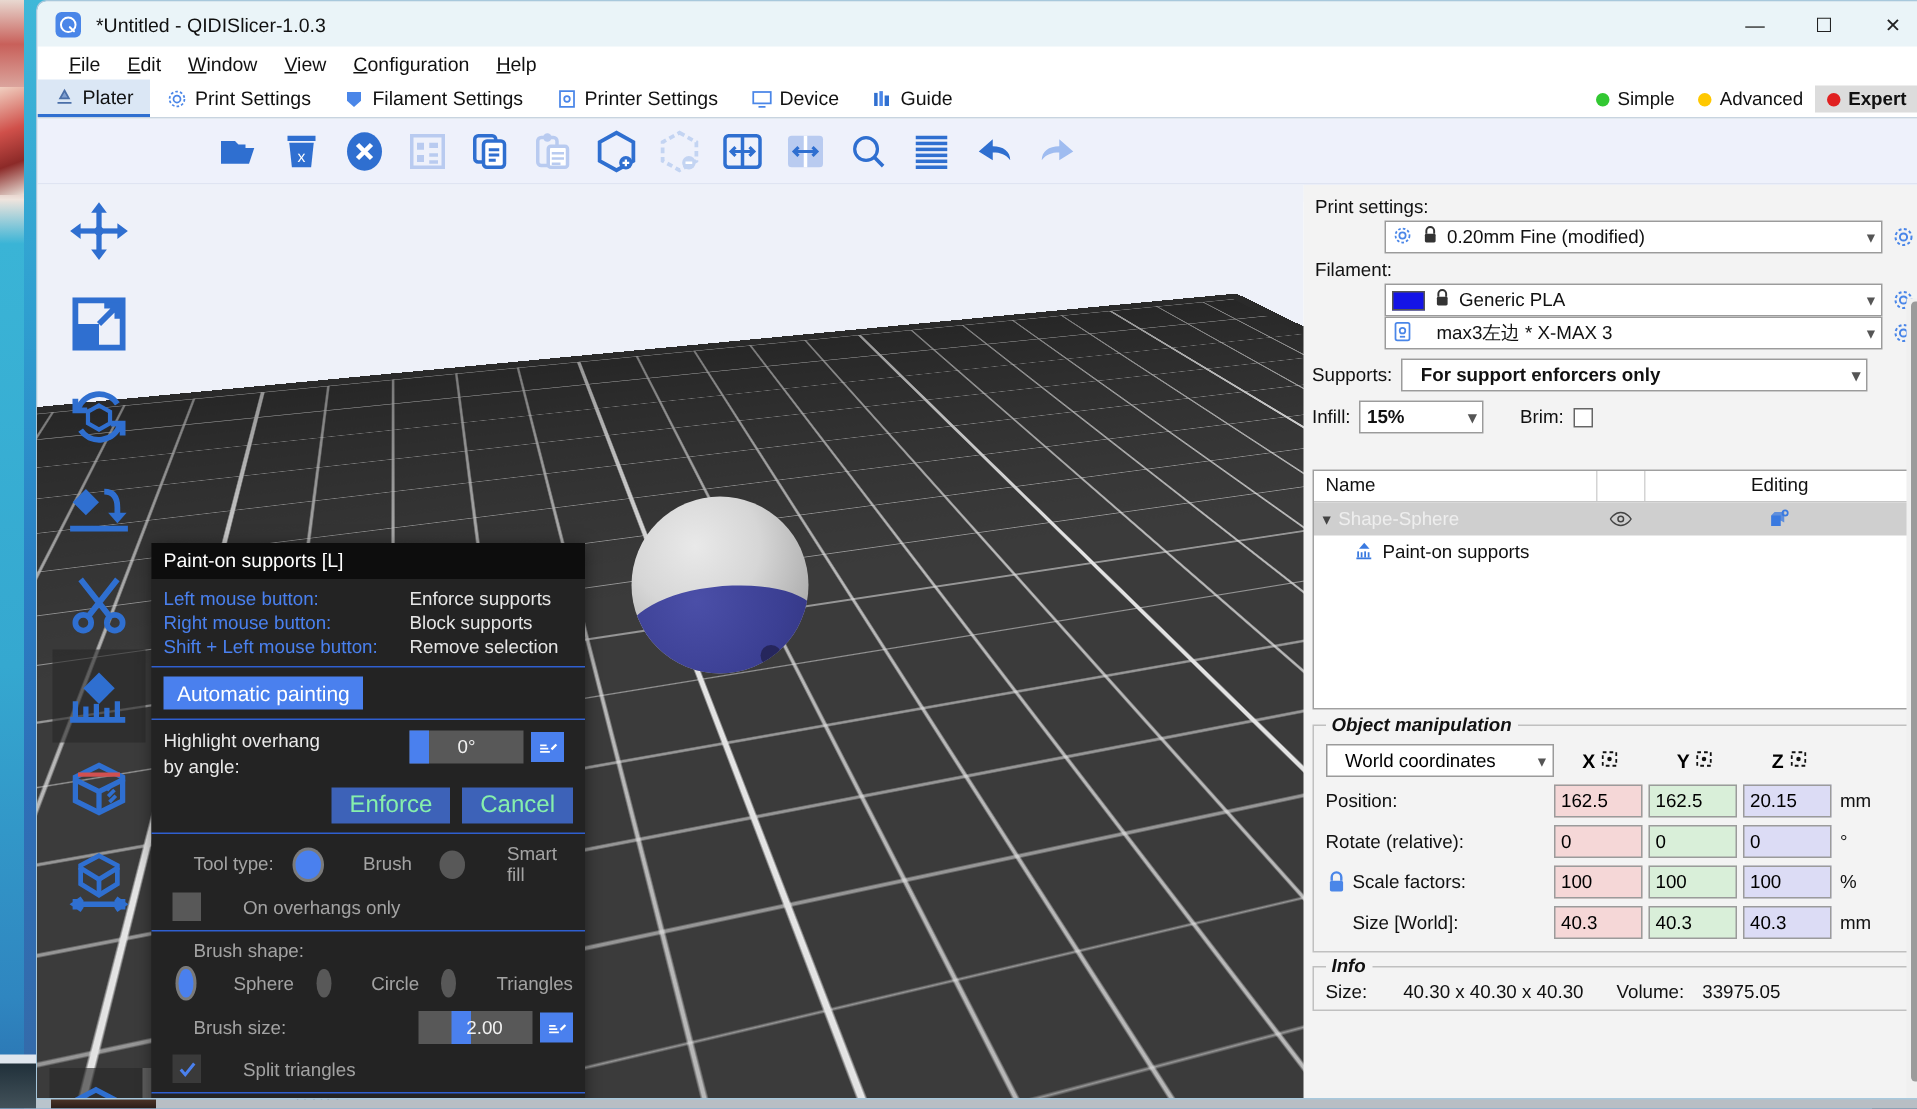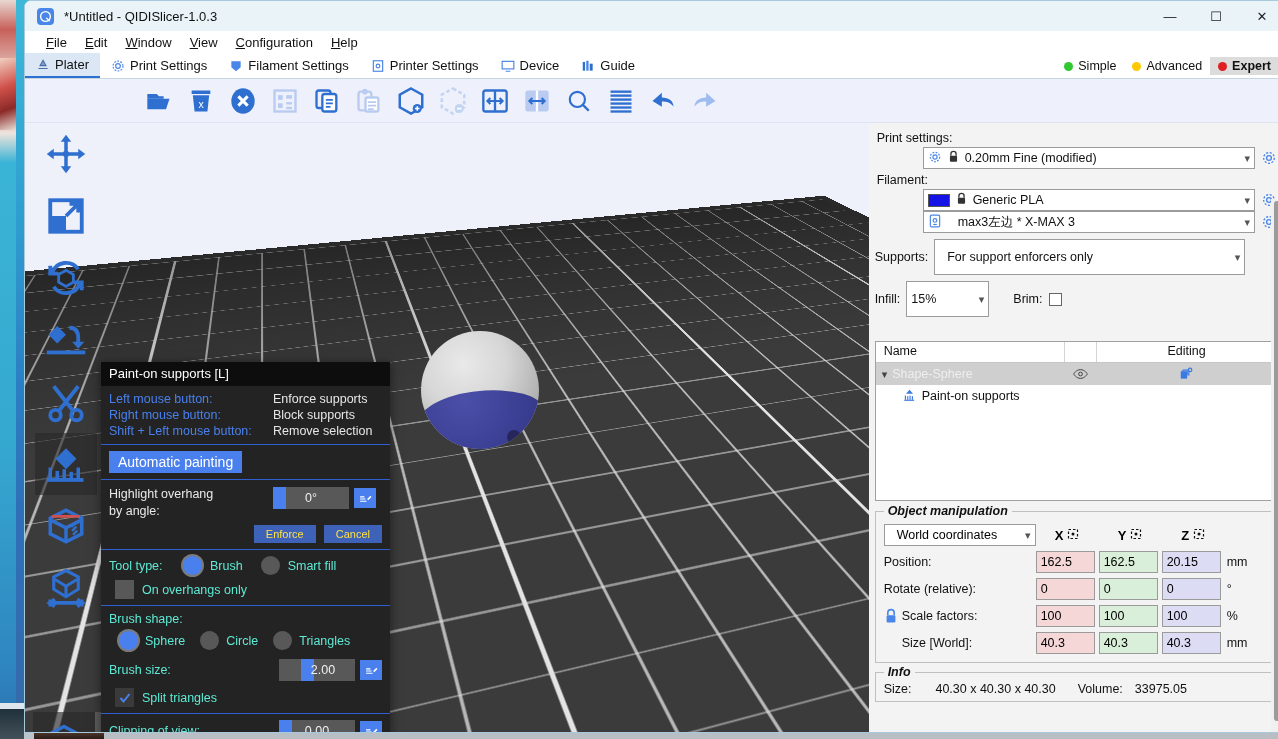--- a/index.html
+++ b/index.html
@@ -112,23 +112,23 @@
      background:#252525; color:#e8e8e8; font-size:12.5px;
      box-shadow:0 2px 10px rgba(0,0,0,.5); }
   .pp-title { background:#0d0d0d; color:#fff; font-size:13px; padding:4px 8px 5px 8px;}
   .pp-body{background:rgba(35,35,35,.93); padding:0 0 4px 0;}
   .pp-row { display:flex; align-items:center; padding:1px 8px; }
   .pp-key { color:#4a80ee; width:164px; }
   .pp-val { color:#e6e6e6; }
   .pp-sep { height:1px; background:#2f5fd0; margin:5px 0; }
   .pp-btn-blue { background:#4a80ee; color:#fff; display:inline-block; padding:3px 9px;
       font-size:14px; }
-  .pp-btn-dim { background:#3d62b8; color:#fde047; display:inline-block; padding:3px 12px;
-      font-size:11px; }
-  .pp-label{color:#5eead4;}
+  .pp-btn-dim { background:#3d62b8; color:#86efac; display:inline-block; padding:3px 12px;
+      font-size:16px; }
+  .pp-label{color:#a3a3a3;margin-left:20px;}
   .slider { width:76px; height:22px; background:#585858; display:flex; align-items:center;
       justify-content:center; position:relative; color:#f0f0f0; font-size:12.5px;}
   .slider .knob{position:absolute;left:0;top:0;width:13px;height:22px;background:#4a80ee;}
   .slider .knob.mid{left:22px;}
   .editbtn{width:22px;height:20px;background:#4a80ee;display:flex;align-items:center;justify-content:center;}
   .radio{width:19px;height:19px;border-radius:50%;background:#585858;display:inline-block;position:relative;}
   .radio.on{background:#4a80ee;box-shadow:0 0 0 2px #7a7a7a;}
   .chk{width:19px;height:19px;background:#585858;display:inline-flex;align-items:center;justify-content:center;}
   .chk.on{background:#3a3a3a;}
 
@@ -136,22 +136,22 @@
   .sidebar { width:417px; height:655px; background:#f3f3f3; position:relative;
      padding:6px 8px 0 6px; }
   .sb-label{font-size:12.5px;color:#111;margin:2px 0 2px 2px;}
   .sb-combo-row{display:flex;align-items:center;gap:5px;padding-left:48px;}
   .combo { flex:1; height:22px; border:1px solid #9b9b9b; background:#fff;
       display:flex; align-items:center; gap:6px; padding:0 4px; font-size:12.5px; color:#111;}
   .combo .caret{margin-left:auto;color:#555;font-size:11px;}
   .gear-out{width:17px;height:17px;display:flex;align-items:center;justify-content:center;}
   .sw-blue{width:22px;height:13px;background:#1414e6;border:1px solid #555;}
   .sb-line{display:flex;align-items:center;gap:6px;margin-top:6px;font-size:12.5px;color:#111;}
-  .sel-sm{height:36px;border:1px solid #9b9b9b;background:#fff;display:flex;align-items:center;
-      padding:0 4px;font-size:12.5px;}
+  .sel-sm{height:22px;border:1px solid #9b9b9b;background:#fff;display:flex;align-items:center;
+      padding:0 4px;font-size:12.5px;font-weight:bold;}
   .sel-sm .caret{margin-left:auto;padding-left:10px;color:#555;font-size:11px;}
   .chkbox{width:13px;height:13px;border:1px solid #666;background:#fff;display:inline-block;}
 
   
   .objlist{margin-top:24px;border:1px solid #a0a0a0;background:#fff;height:160px;}
   .ol-head{display:flex;height:21px;border-bottom:1px solid #c6c6c6;font-size:12.5px;color:#111;}
   .ol-h-name{flex:1;padding:2px 0 0 8px;}
   .ol-h-eye{width:32px;border-left:1px solid #d4d4d4;}
   .ol-h-edit{width:180px;border-left:1px solid #d4d4d4;text-align:center;padding-top:2px;}
   .ol-row{display:flex;height:22px;align-items:center;font-size:12.5px;}

